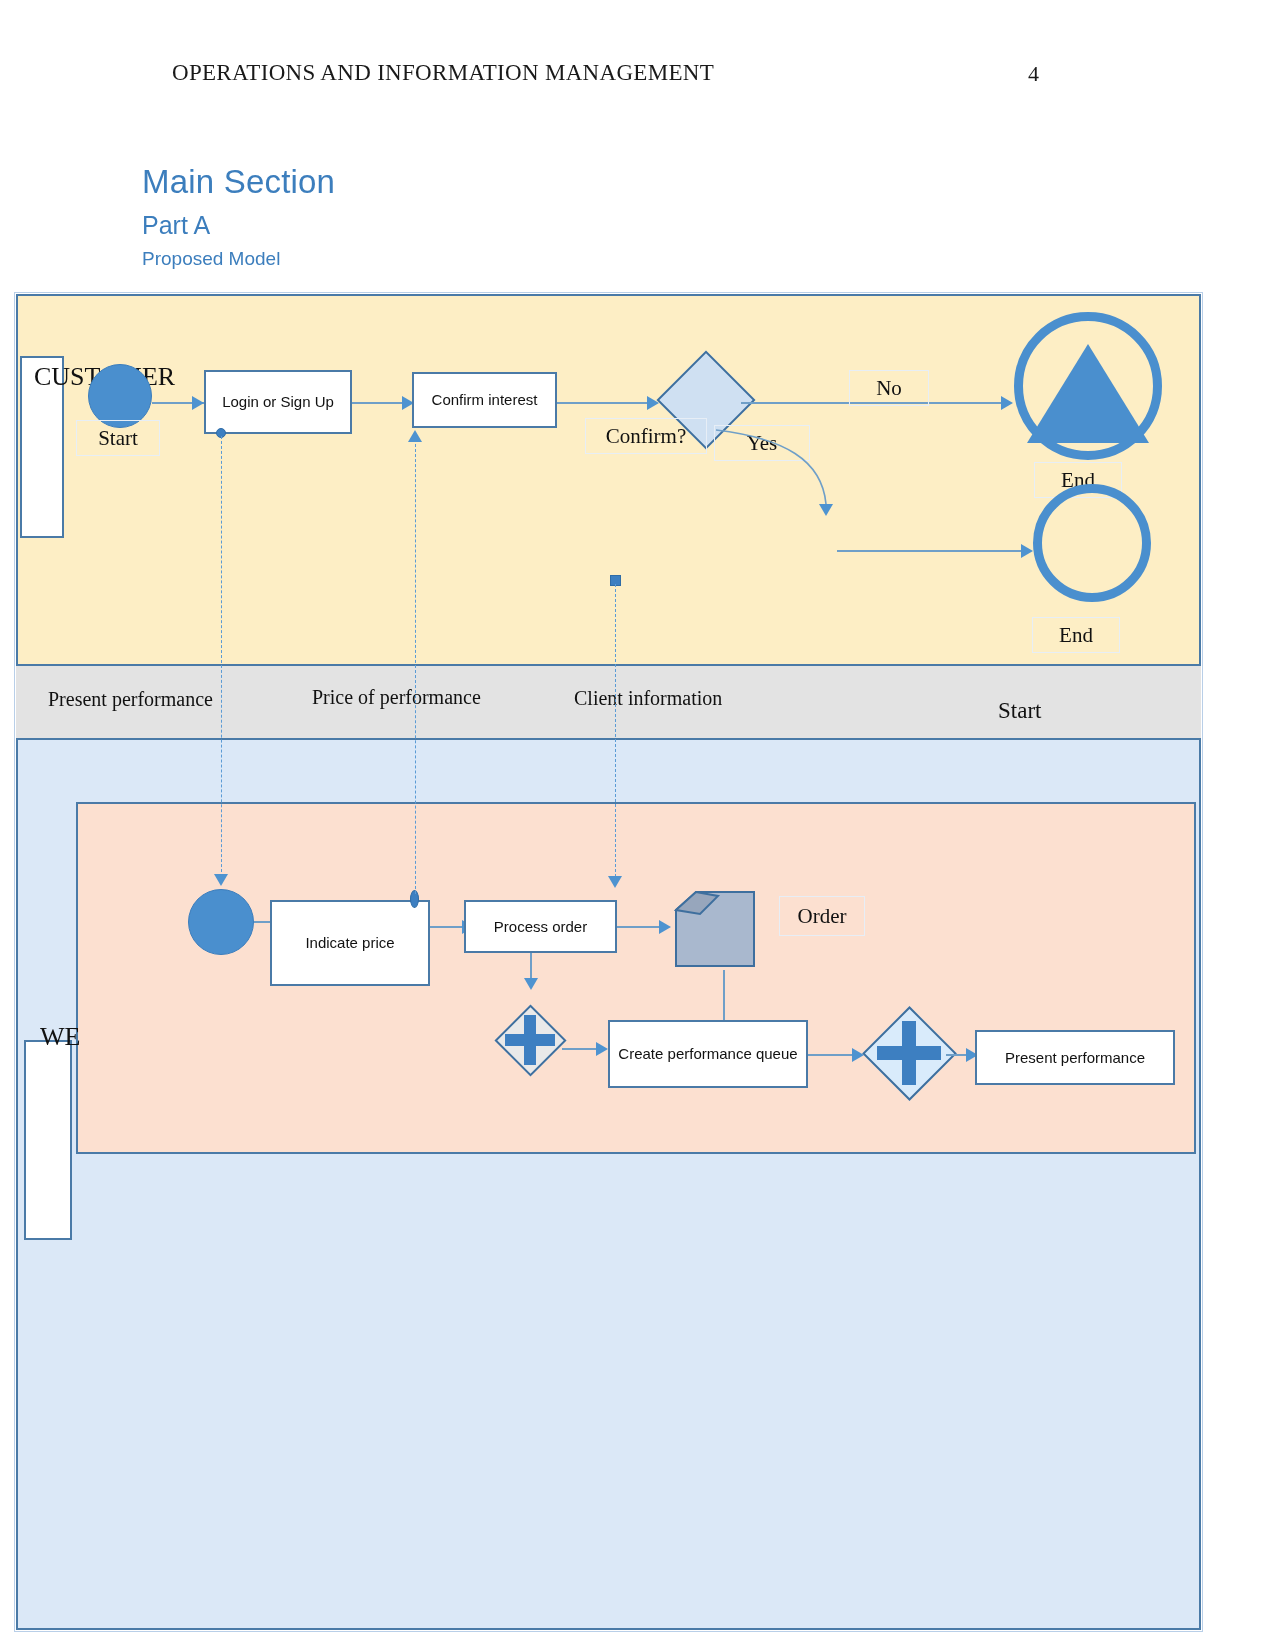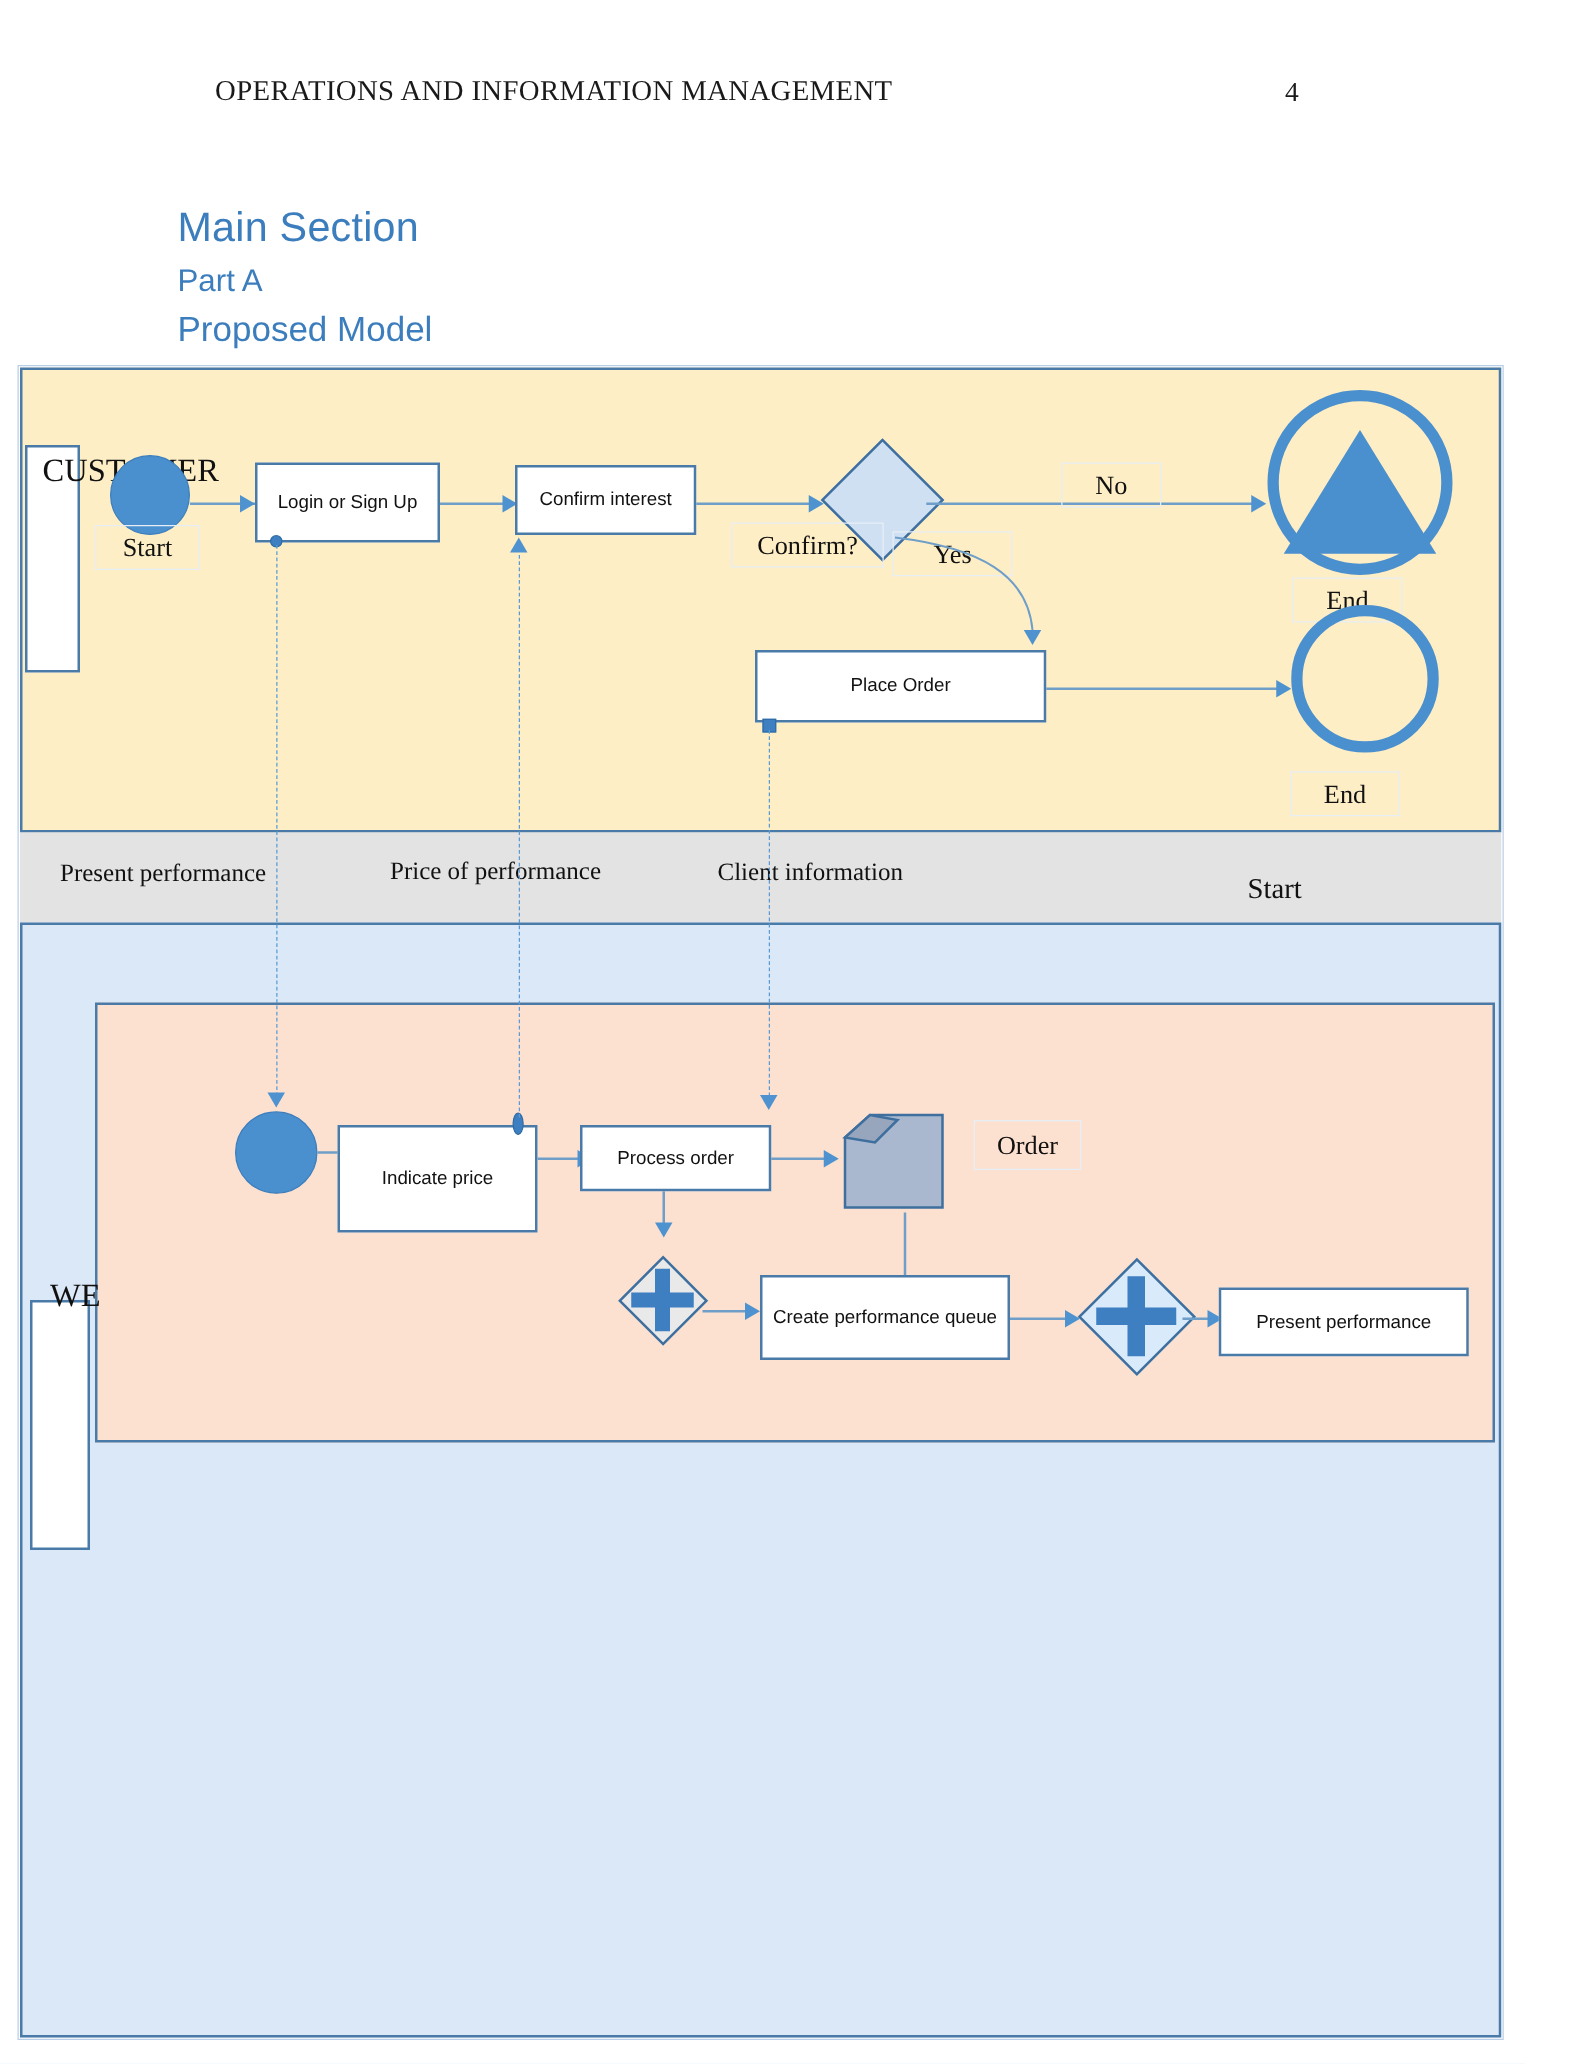--- a/index.html
+++ b/index.html
@@ -27,21 +27,21 @@
   .h-main{
     position:absolute;left:142px;top:163px;
     font-size:33px;color:#3c7ebd;font-weight:400;letter-spacing:.2px;
   }
   .h-part{
     position:absolute;left:142px;top:211px;
     font-size:25px;color:#3c7ebd;font-weight:400;
   }
   .h-model{
     position:absolute;left:142px;top:248px;
-    font-size:28px;color:#3c7ebd;font-weight:400;
+    font-size:19px;color:#3c7ebd;font-weight:400;
   }
 
   
   #diagram{
     position:absolute;left:14px;top:292px;width:1189px;height:1340px;
   }
   .pool-outer{
     position:absolute;left:0;top:0;width:1189px;height:1340px;
     border:1px solid #b9cfe8;box-sizing:border-box;
   }
@@ -220,21 +220,20 @@
   <div class="arrow-r" style="left:987px;top:104px;"></div>
   <div class="tlabel" style="left:835px;top:78px;width:80px;height:36px;">No</div>
 
   <div class="tlabel" style="left:700px;top:133px;width:96px;height:36px;">Yes</div>
 
   <svg class="curve" style="left:700px;top:130px;width:140px;height:110px;" viewBox="0 0 140 110">
     <path d="M 2 8 C 70 16, 108 38, 112 82" fill="none" stroke="#6f9fc8" stroke-width="1.6"></path>
   </svg>
   <div class="arrow-d" style="left:805px;top:212px;"></div>
 
-  <div class="task" style="left:590px;top:228px;width:233px;height:58px;">Place Order</div>
 
   <div class="ln ln-h" style="left:823px;top:258px;width:194px;"></div>
   <div class="arrow-r" style="left:1007px;top:252px;"></div>
 
   <div class="ev-end" style="left:1000px;top:20px;width:148px;height:148px;"></div>
   <div class="ev-term-tri" style="left:1013px;top:52px;"></div>
   <div class="tlabel" style="left:1020px;top:170px;width:88px;height:36px;">End</div>
 
   <div class="ev-end" style="left:1019px;top:192px;width:118px;height:118px;"></div>
   <div class="tlabel" style="left:1018px;top:325px;width:88px;height:36px;">End</div>

